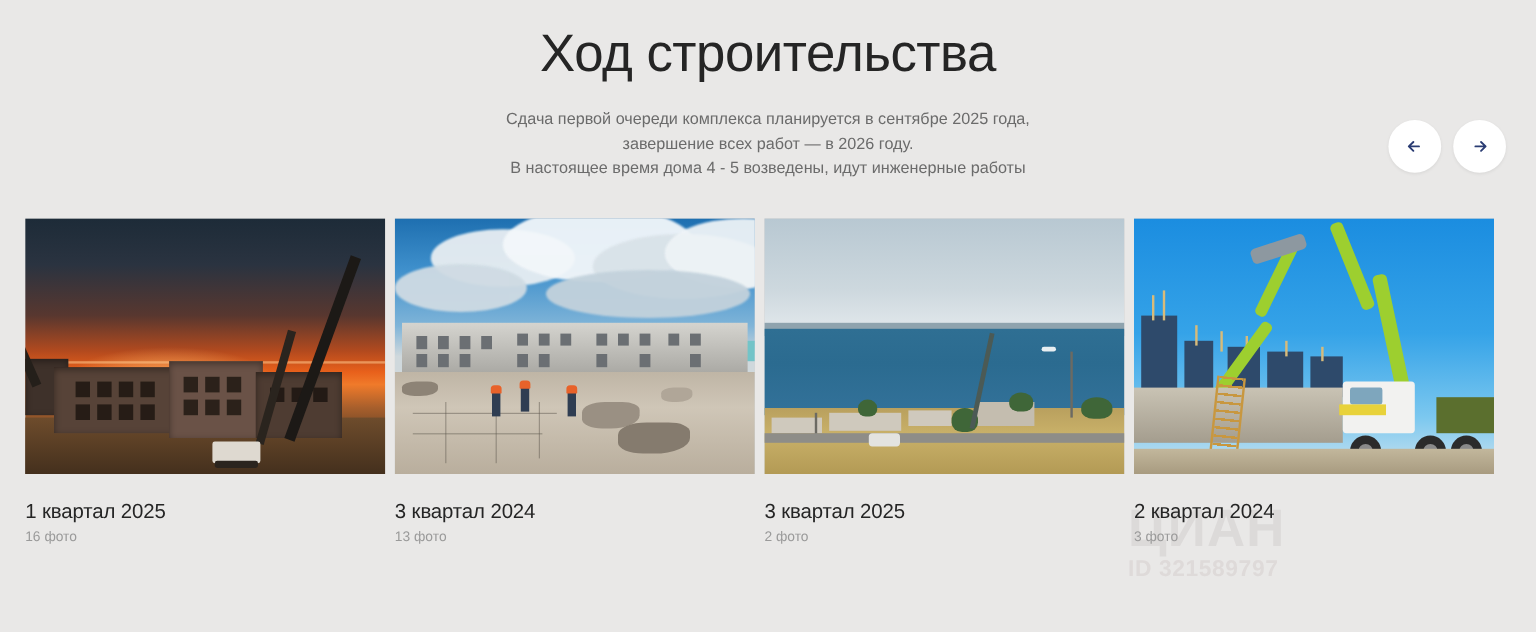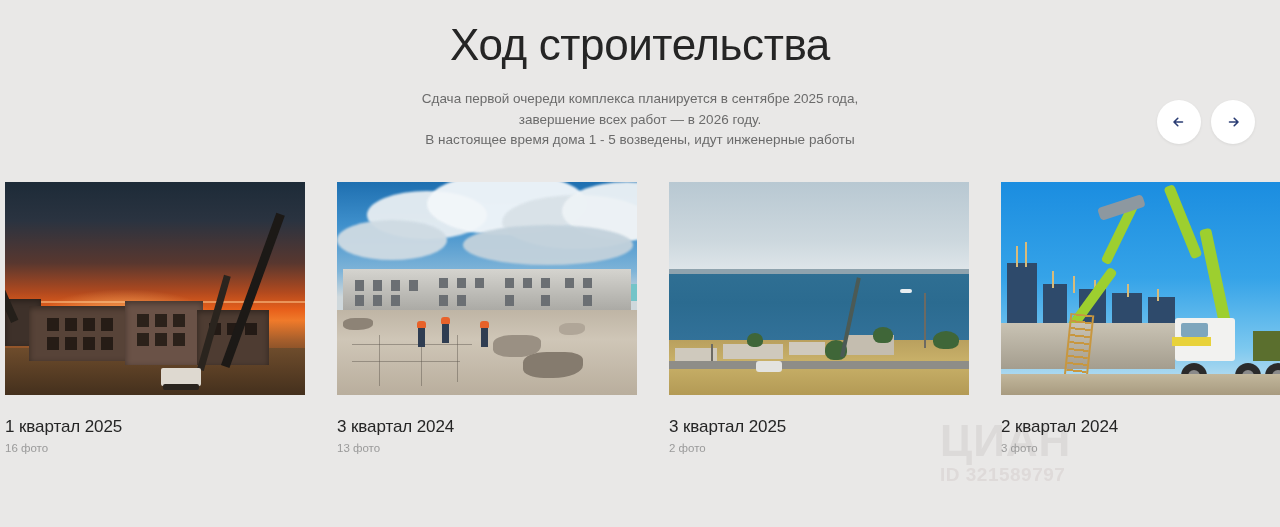--- a/index.html
+++ b/index.html
@@ -101,22 +101,22 @@
     stroke-linejoin: round;
   }
 
   
   .gallery {
     position: absolute;
     top: 182px;
     left: 0;
     width: 1280px;
     display: flex;
-    gap: 32px;
-    padding-left: 0;
+    gap: 8px;
+    padding-left: 16px;
   }
 
   .photo-card {
     width: 300px;
     flex: 0 0 300px;
     cursor: pointer;
   }
   .photo-card:first-child { margin-left: 5px; }
 
   .card-thumb {
@@ -336,21 +336,21 @@
   <div class="wm-main">ЦИАН</div>
   <div class="wm-sub">ID 321589797</div>
 </div>
 
 <div class="page-header">
   <h1 class="page-title">Ход строительства</h1>
 
   <div class="page-subtitle">
     <span class="sub-line">Сдача первой очереди комплекса планируется в сентябре 2025 года,</span>
     <span class="sub-line">завершение всех работ — в 2026 году.</span>
-    <span class="sub-line">В настоящее время дома 1 - 5 возведены, идут инженерные работы</span>
+    <span class="sub-line">В настоящее время дома 4 - 5 возведены, идут инженерные работы</span>
   </div>
 
   <div class="carousel-nav">
     <button class="nav-btn" aria-label="Предыдущий">
       <span>
         <svg width="20" height="20" viewBox="0 0 20 20">
           <path class="arrow-stroke" d="M13.5 10 H5.2 M8.8 6.3 L5 10 L8.8 13.7"></path>
         </svg>
       </span>
     </button>

